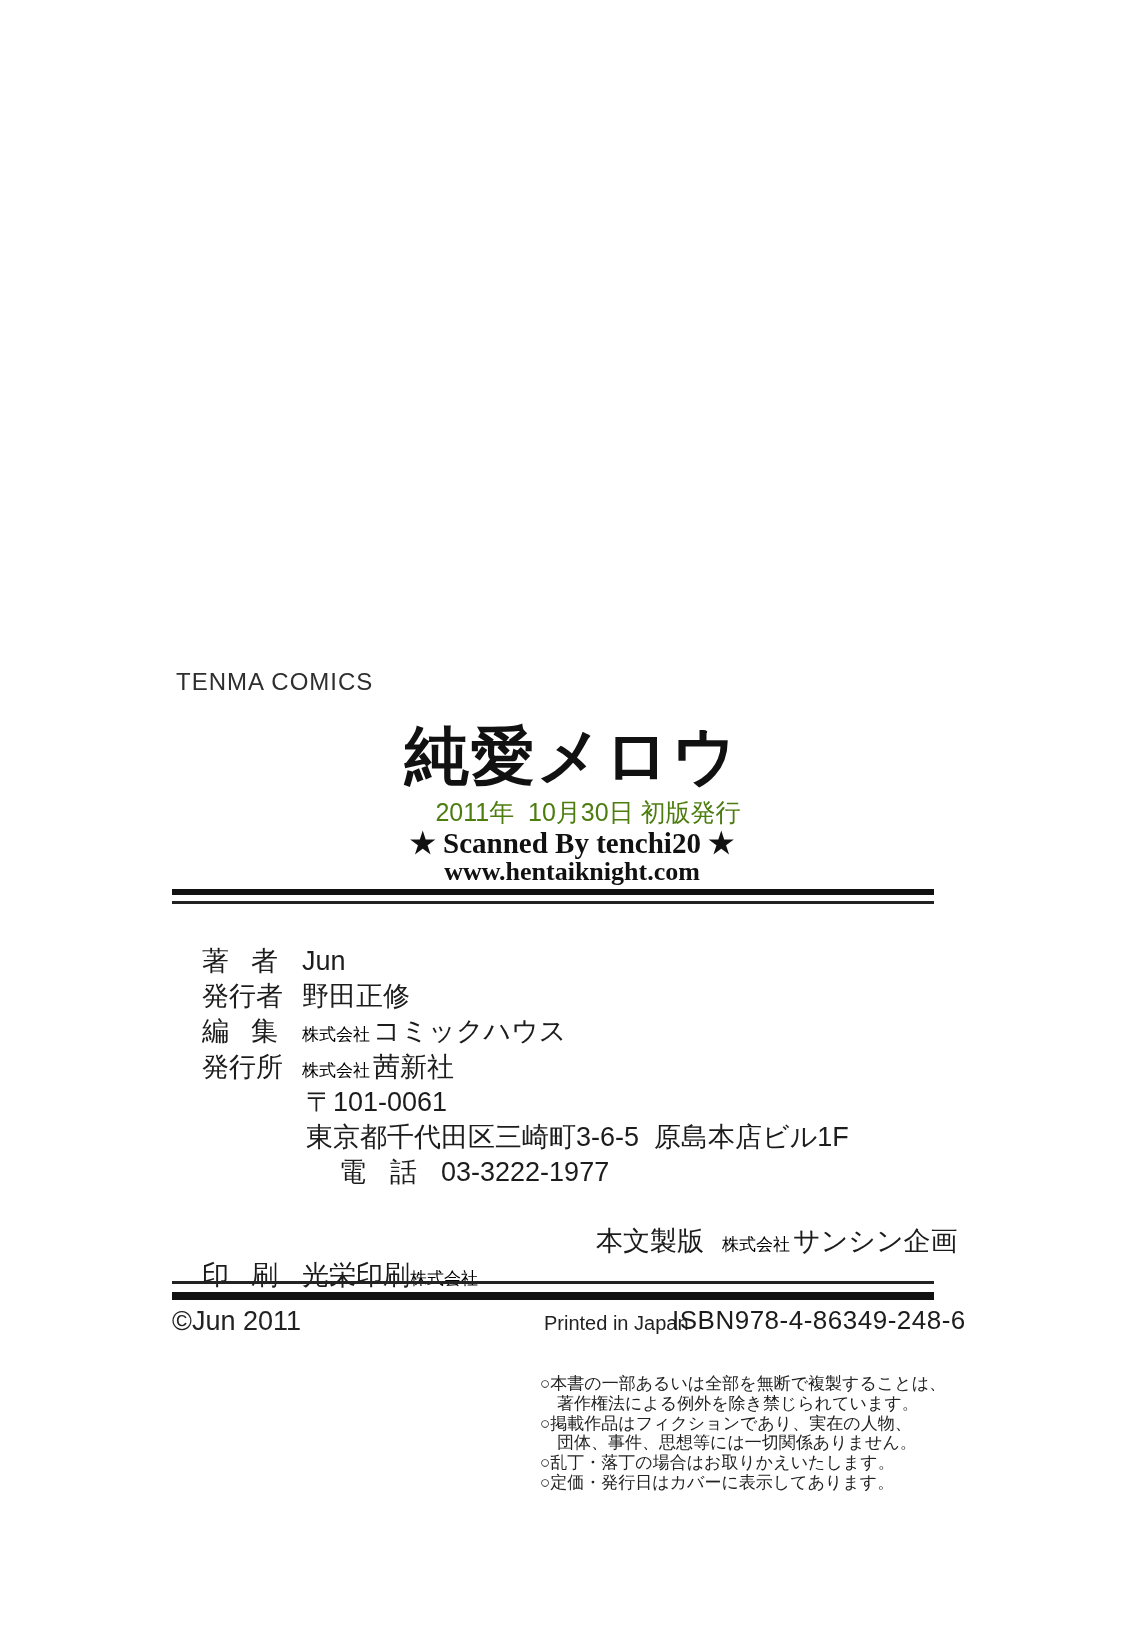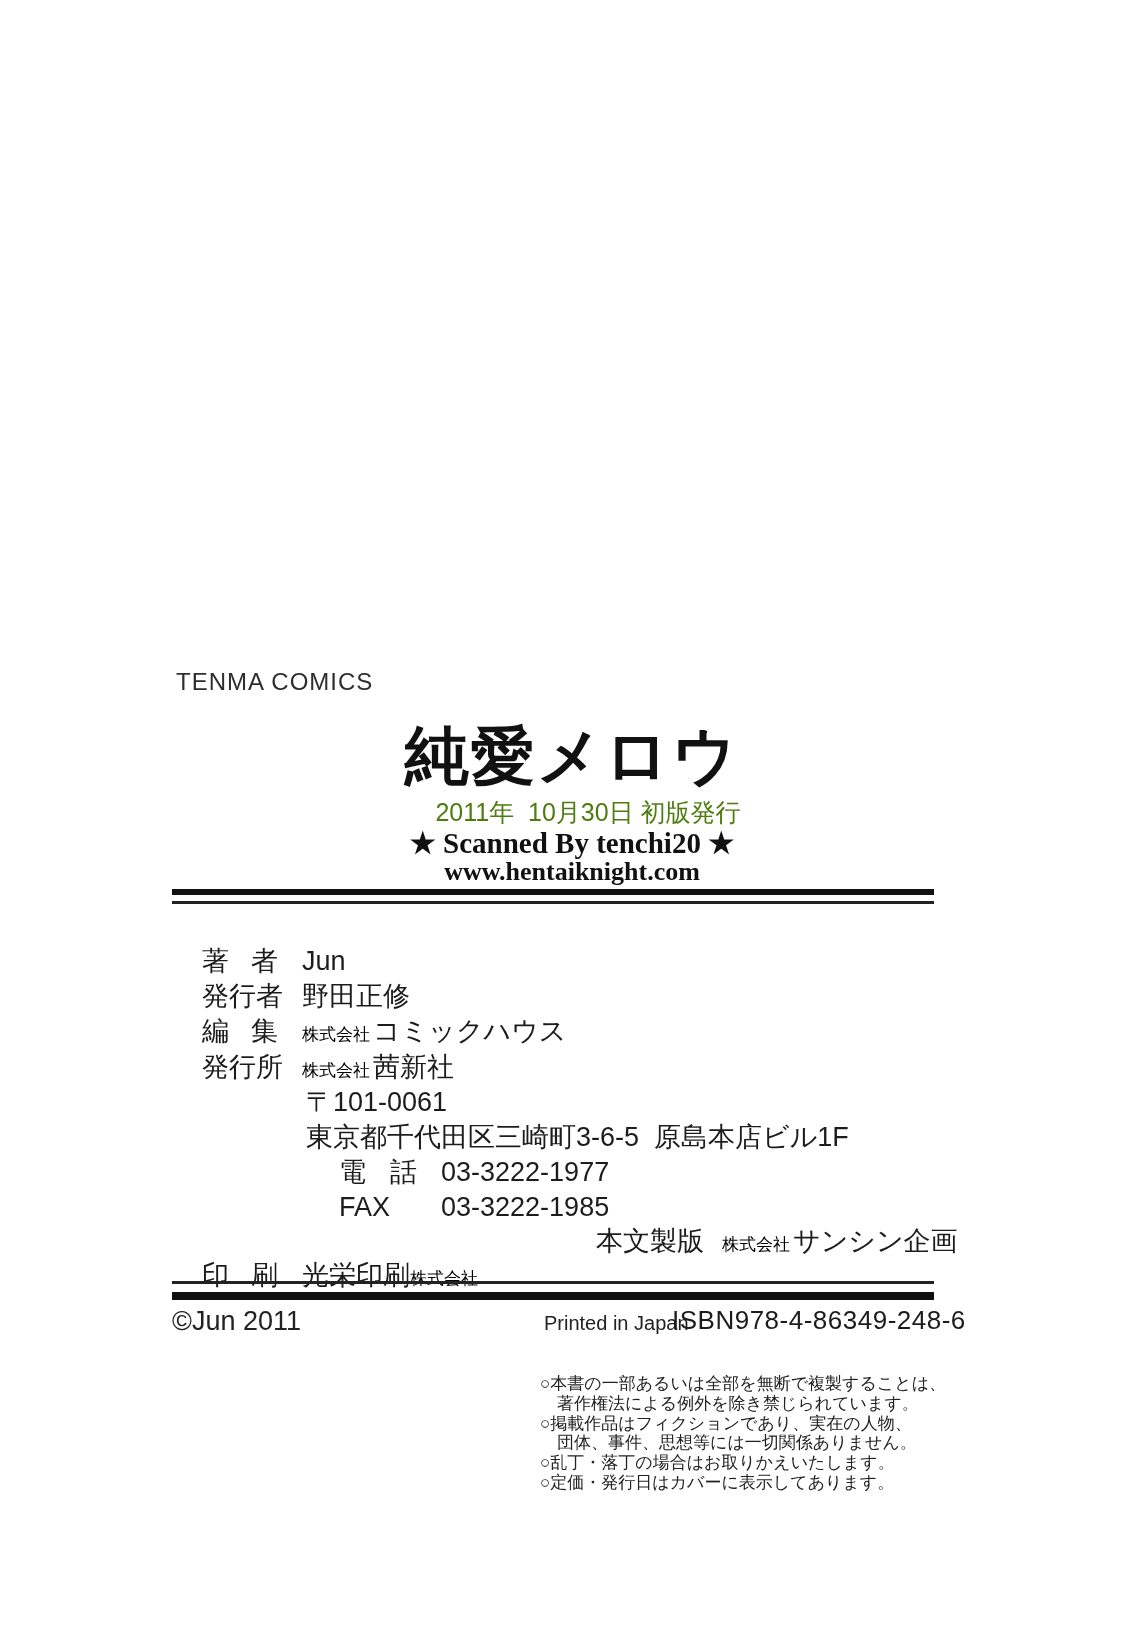--- a/index.html
+++ b/index.html
@@ -169,23 +169,20 @@
   </div>
 
   <div class="row indent" style="top:1086px">
     <span>東京都千代田区三崎町3-6-5  原島本店ビル1F</span>
   </div>
 
   <div class="row indent" style="top:1121px">
     <span class="sublbl">電話</span><span>03-3222-1977</span>
   </div>
 
-  <div class="row indent" style="top:1156px">
-    <span class="sublbl">FAX</span><span>03-3222-1985</span>
-  </div>
 
 
   <div class="row" style="top:1224px">
     <span class="lbl">印刷</span><span>光栄印刷</span><span class="corp">株式会社</span>
     <span class="right-group"><span class="gap-after">本文製版</span><span class="corp">株式会社</span><span>サンシン企画</span></span>
   </div>
 
 
   <div class="abs rule rule-bottom-thin"></div>
   <div class="abs rule rule-bottom-thick"></div>

